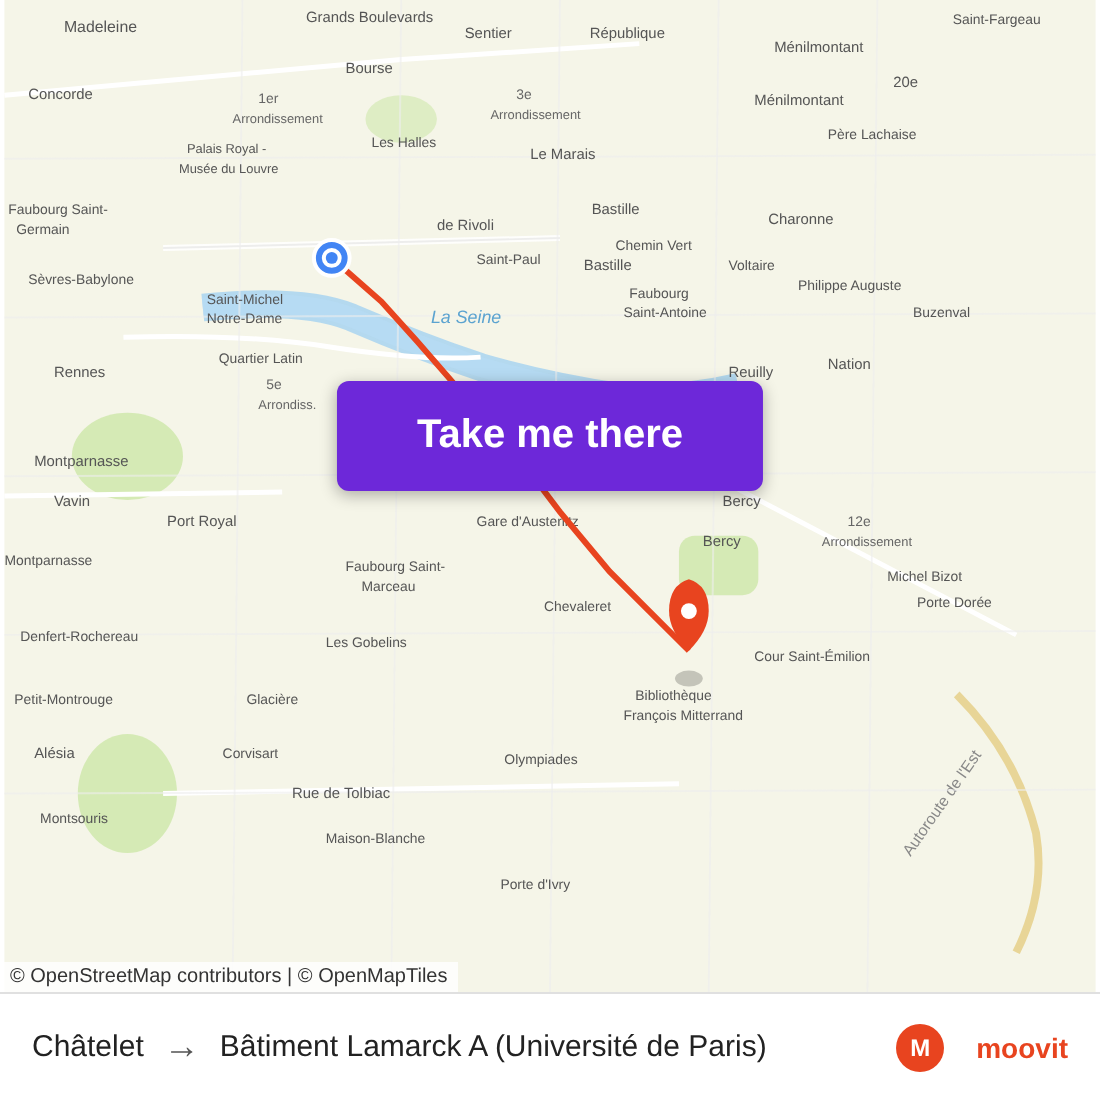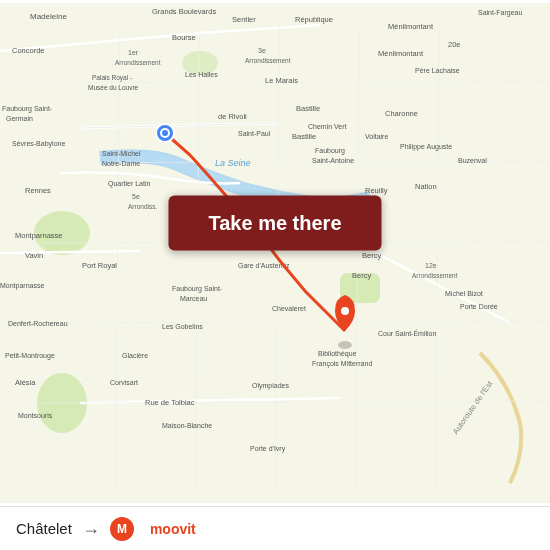--- a/index.html
+++ b/index.html
@@ -28,21 +28,21 @@
     #map-svg {
       width: 100%;
       height: 100%;
     }
 
     #take-me-there-btn {
       position: absolute;
       left: 50%;
       top: 44%;
       transform: translate(-50%, -50%);
-      background: #7f1d1d;
+      background: #6d28d9;
       color: white;
       border: none;
       border-radius: 6px;
       padding: 16px 40px;
       font-size: 20px;
       font-weight: bold;
       cursor: pointer;
       white-space: nowrap;
       box-shadow: 0 2px 8px rgba(0,0,0,0.3);
     }
@@ -57,21 +57,21 @@
       color: #333;
     }
 
     #footer {
       background: #fff;
       border-top: 1px solid #e0e0e0;
       padding: 10px 16px;
       display: flex;
       align-items: center;
       gap: 10px;
-      height: 44px;
+      height: 54px;
     }
 
     #origin-label {
       font-size: 15px;
       font-weight: 500;
       color: #222;
     }
 
     #arrow-icon {
       font-size: 18px;
@@ -245,23 +245,27 @@
       <ellipse cx="345" cy="342" rx="7" ry="4" fill="rgba(0,0,0,0.2)"></ellipse>
       <path d="M 345,328 Q 355,318 355,308 Q 355,295 345,292 Q 335,295 335,308 Q 335,318 345,328 Z" fill="#e8441f"></path>
       <circle cx="345" cy="308" r="4" fill="white"></circle>
 
     </svg>
 
     
     <button id="take-me-there-btn">Take me there</button>
 
     
+    <div id="map-attribution">
+      <span>© OpenStreetMap contributors | © OpenMapTiles</span>
+    </div>
   </div>
 
   <div id="footer">
     <span id="origin-label">Châtelet</span>
     <span id="arrow-icon">→</span>
+    <span id="destination-label">Bâtiment Lamarck A (Université de Paris)</span>
     <div id="moovit-logo">
       <div id="moovit-icon">M</div>
       <span style="color:#e8441f;font-weight:bold;font-size:14px;margin-left:12px;">moovit</span>
     </div>
   </div>
 </div>
 
 </body></html>

